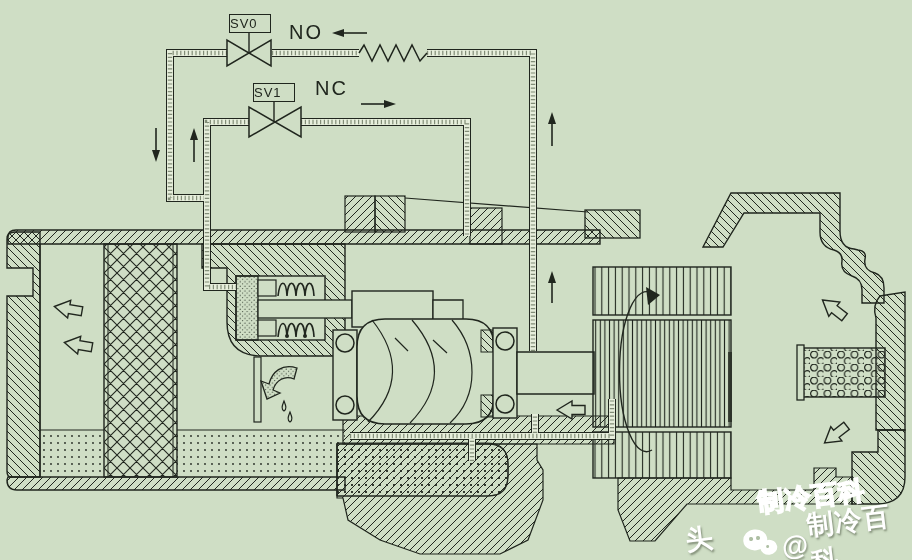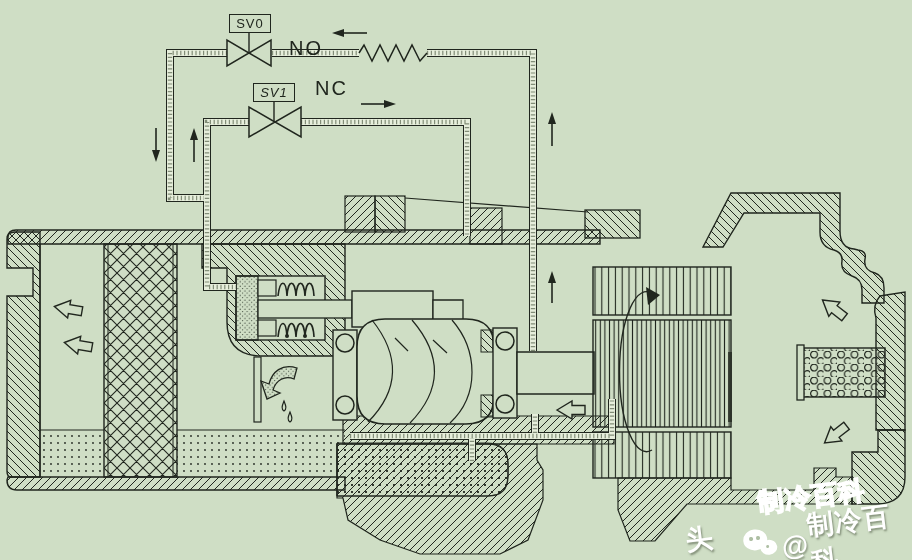--- a/index.html
+++ b/index.html
@@ -6,21 +6,21 @@
   #stage{
     position:relative;width:912px;height:560px;overflow:hidden;
     background:#cfdec5;
     font-family:"Liberation Sans","DejaVu Sans",sans-serif;
     color:#20261e;
   }
   #drawing{position:absolute;left:0;top:0;}
   .lbl{position:absolute;color:#20261e;white-space:nowrap;}
   .valve-tag{
     width:40px;height:17px;border:1.4px solid #20261e;background:#cfdec5;
-    font-size:13px;line-height:17px;text-align:center;letter-spacing:1px;
+    font-size:13px;line-height:17px;letter-spacing:1px;
   }
   .flow-lbl{font-size:20px;letter-spacing:2px;}
   
   .wm{position:absolute;right:-4px;bottom:0px;width:230px;height:66px;
       transform:rotate(-7deg);transform-origin:60% 60%;}
   .wm-ghost{position:absolute;left:76px;top:-16px;font-size:26px;font-weight:700;
       color:rgba(255,255,255,0.12);-webkit-text-stroke:1.6px #ffffff;letter-spacing:1px;}
   .wm-main{position:absolute;left:0;top:12px;display:flex;align-items:center;
       font-size:27px;font-weight:700;color:#ffffff;letter-spacing:1px;
       text-shadow:1px 2px 2px rgba(70,80,60,.55);}
@@ -229,22 +229,22 @@
     <line x1="194" y1="162" x2="194" y2="139"></line>
         <path d="M194,128 L190,140 H198 Z" fill="#20261e" stroke="none"></path>
     <line x1="552" y1="146" x2="552" y2="123"></line>
         <path d="M552,112 L548,124 H556 Z" fill="#20261e" stroke="none"></path>
     <line x1="552" y1="303" x2="552" y2="282"></line>
         <path d="M552,271 L548,283 H556 Z" fill="#20261e" stroke="none"></path>
   </g>
 </svg>
 
 <div class="lbl valve-tag" style="left:229px;top:14px;">SV0</div>
-<div class="lbl valve-tag" style="left:253px;top:83px;font-style:italic;">SV1</div>
-<div class="lbl flow-lbl" style="left:289px;top:37px;">NO</div>
+<div class="lbl valve-tag" style="left:253px;top:83px;">SV1</div>
+<div class="lbl flow-lbl" style="left:289px;top:21px;">NO</div>
 <div class="lbl flow-lbl" style="left:315px;top:77px;">NC</div>
 
 <div class="wm">
   <span class="wm-ghost">制冷百科</span>
   <span class="wm-main">
     <span>头条</span>
     <span class="wm-icon">
       <span class="b1"></span>
           <span class="b2"></span>
       <span class="e1"></span>

